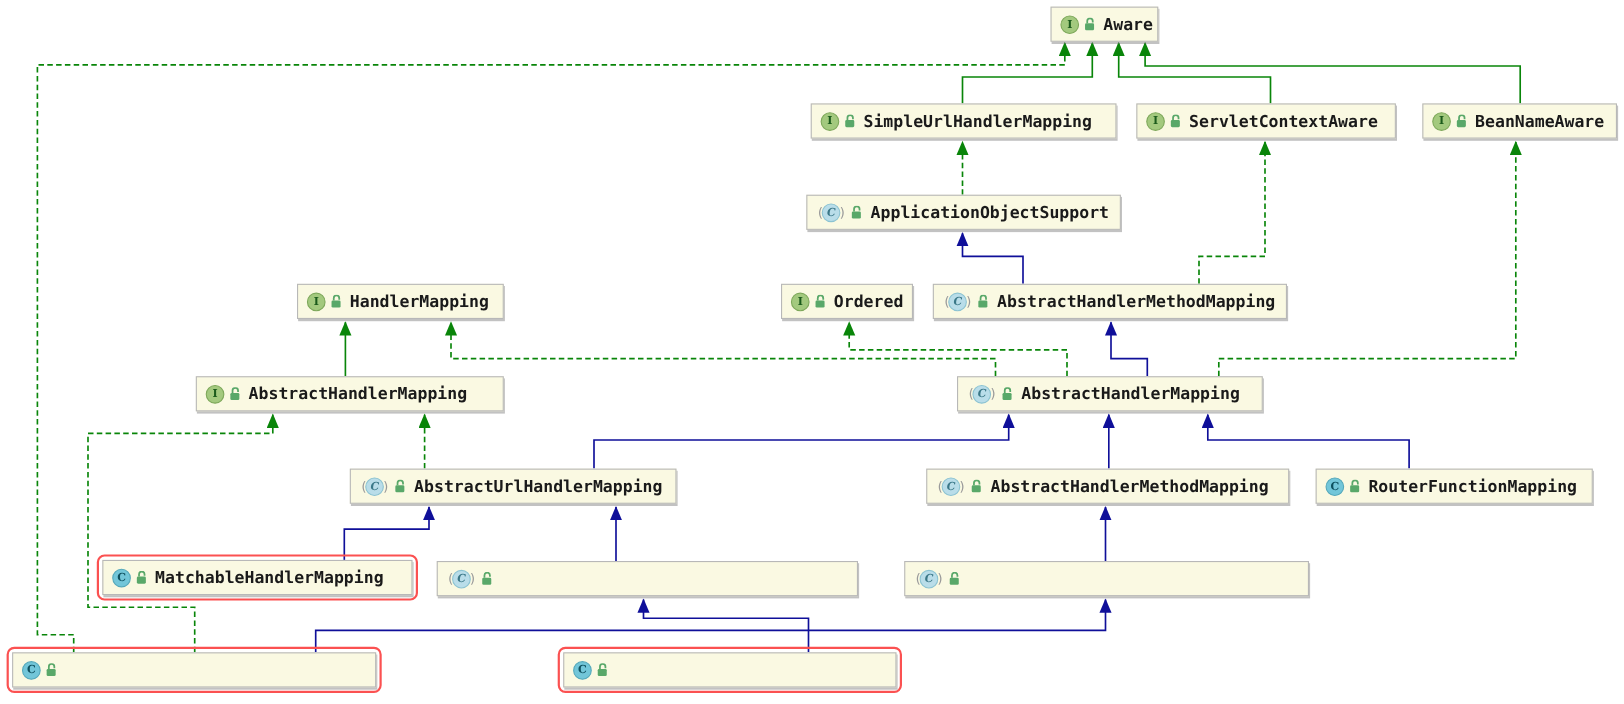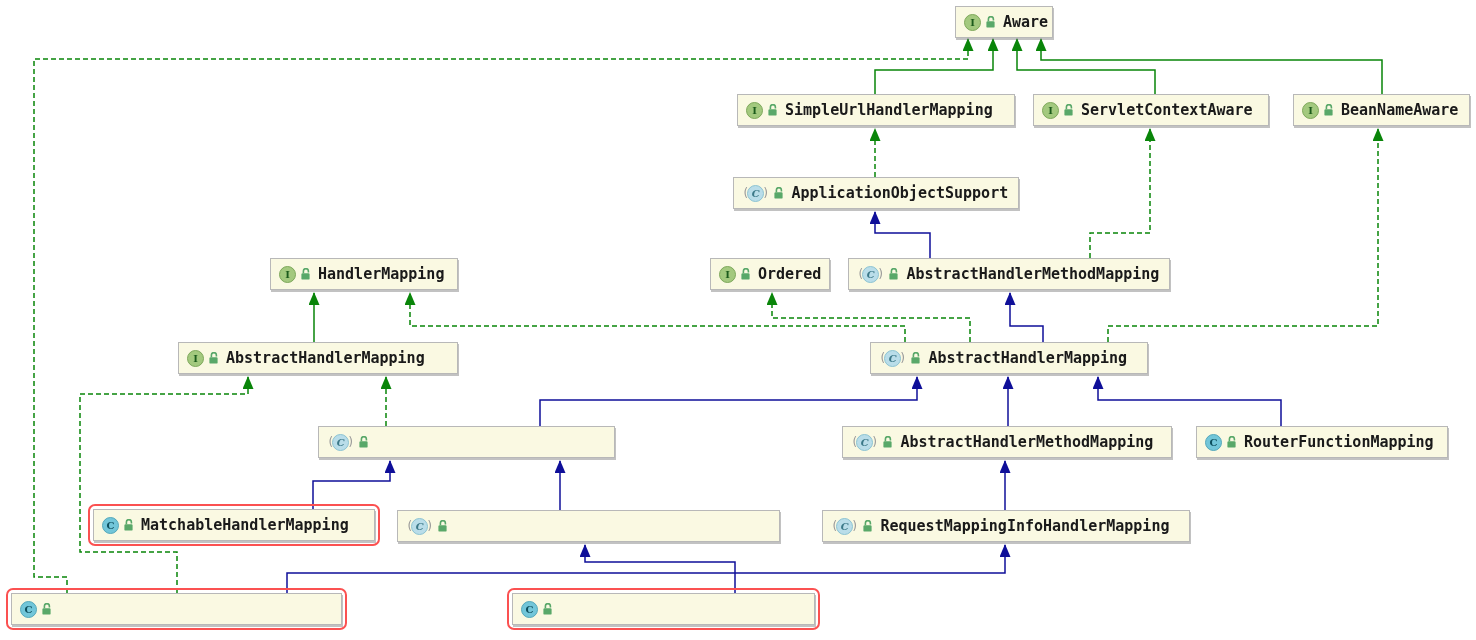--- a/index.html
+++ b/index.html
@@ -193,20 +193,21 @@
         <span class="paren l">(</span>
         <span class="circle">C</span>
         <span class="paren r">)</span>
       </span>
     <span class="lock">
         <svg width="11" height="13" viewBox="0 0 11 13">
           <path d="M3.4 5.2 V3.1 a2.5 2.5 0 0 1 5 0 V4.4" fill="none" stroke="#59a869" stroke-width="1.6"></path>
           <rect x="1.4" y="5.2" width="8.2" height="6.4" rx="1.2" fill="#59a869"></rect>
         </svg>
       </span>
+    <span class="label">AbstractUrlHandlerMapping</span>
   </div>
 
   <div class="node abstract" style="left:842px;top:426px;width:330px;">
     <span class="absgrp">
         <span class="paren l">(</span>
         <span class="circle">C</span>
         <span class="paren r">)</span>
       </span>
     <span class="lock">
         <svg width="11" height="13" viewBox="0 0 11 13">
@@ -258,21 +259,20 @@
         <span class="paren l">(</span>
         <span class="circle">C</span>
         <span class="paren r">)</span>
       </span>
     <span class="lock">
         <svg width="11" height="13" viewBox="0 0 11 13">
           <path d="M3.4 5.2 V3.1 a2.5 2.5 0 0 1 5 0 V4.4" fill="none" stroke="#59a869" stroke-width="1.6"></path>
           <rect x="1.4" y="5.2" width="8.2" height="6.4" rx="1.2" fill="#59a869"></rect>
         </svg>
       </span>
-    <span class="label">RequestMappingInfoHandlerMapping</span>
   </div>
 
   <div class="node cls selected" style="left:11px;top:593px;width:331px;">
     <span class="circle">C</span>
     <span class="lock">
         <svg width="11" height="13" viewBox="0 0 11 13">
           <path d="M3.4 5.2 V3.1 a2.5 2.5 0 0 1 5 0 V4.4" fill="none" stroke="#59a869" stroke-width="1.6"></path>
           <rect x="1.4" y="5.2" width="8.2" height="6.4" rx="1.2" fill="#59a869"></rect>
         </svg>
       </span>

